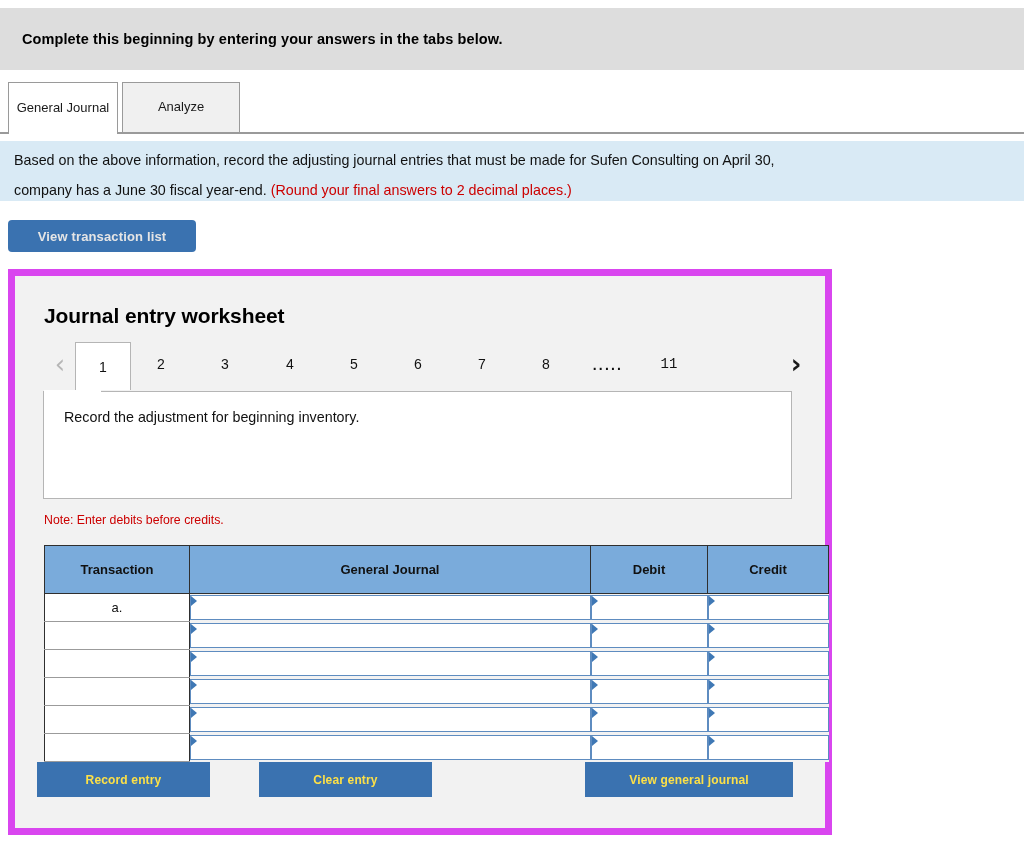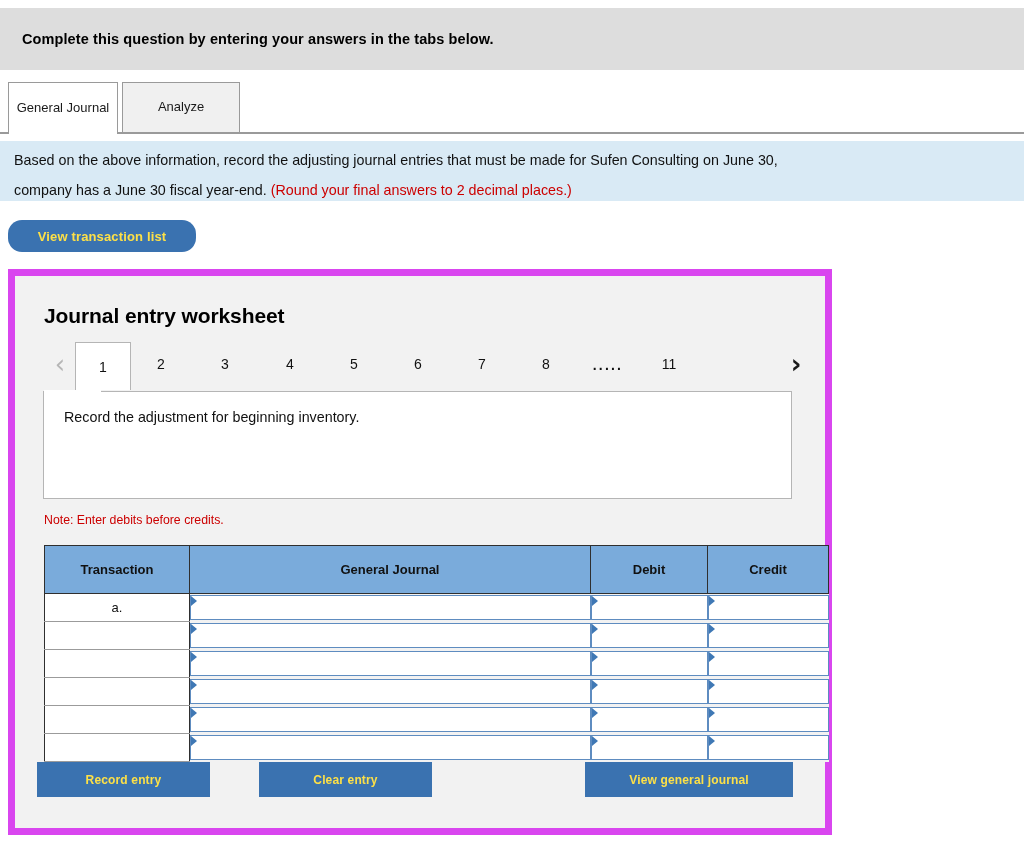--- a/index.html
+++ b/index.html
@@ -109,23 +109,23 @@
     font-size: 14.3px;
     color: #111111;
     line-height: 1.48;
     white-space: nowrap;
   }
   .instr-red { color: #cc0000; text-align: right; }
 
   
   .btn {
     background: #3a72b0;
-    color: #fde047;
+    color: #e5e5e5;
     border: none;
-    border-radius: 14px;
+    border-radius: 4px;
     font-family: "Liberation Sans", sans-serif;
     font-size: 13px;
     font-weight: bold;
     cursor: pointer;
     padding: 0;
     display: flex;
     align-items: center;
     justify-content: center;
     letter-spacing: 0.15px;
   }
@@ -353,36 +353,36 @@
     justify-content: center;
     letter-spacing: 0.15px;
   }
 </style>
 </head>
 <body>
 
 <div class="app">
 
   <div class="banner">
-    <span class="banner-text">Complete this question by entering your answers in the tabs below.</span>
+    <span class="banner-text">Complete this beginning by entering your answers in the tabs below.</span>
   </div>
 
   <div class="tabstrip">
     <div class="tab-underline"></div>
     <div class="tab active tab-general">
       <span>General Journal</span>
     </div>
     <div class="tab inactive tab-analyze">
       <span>Analyze</span>
     </div>
     <div class="tab-active-cover"></div>
   </div>
 
   <div class="instructions">
-    <p><span>Based on the above information, record the adjusting journal entries that must be made for Sufen Consulting on June 30,</span></p>
+    <p><span>Based on the above information, record the adjusting journal entries that must be made for Sufen Consulting on April 30,</span></p>
     <p><span>company has a June 30 fiscal year-end. </span><span class="instr-red">(Round your final answers to 2 decimal places.)</span></p>
   </div>
 
   <button class="btn btn-view-transaction">View transaction list</button>
 
   <div class="worksheet">
 
     <div class="worksheet-title">Journal entry worksheet</div>
 
     <div class="pager">
@@ -405,21 +405,21 @@
       <div class="pager-tab" style="left:351px;width:48px;">
           <span>6</span>
         </div>
       <div class="pager-tab" style="left:415px;width:48px;">
           <span>7</span>
         </div>
       <div class="pager-tab" style="left:479px;width:48px;">
           <span>8</span>
         </div>
       <div class="pager-dots" style="left:532px;width:66px;">.....</div>
-      <div class="pager-tab" style="left:602px;width:48px;">
+      <div class="pager-tab" style="left:602px;width:48px;font-family:Liberation Mono, monospace;">
           <span>11</span>
         </div>
       <div class="pager-arrow pager-next">›</div>
     </div>
 
     <div class="prompt-box">
       <p class="prompt-text">Record the adjustment for beginning inventory.</p>
     </div>
     <div class="prompt-tab-cover"></div>
 

